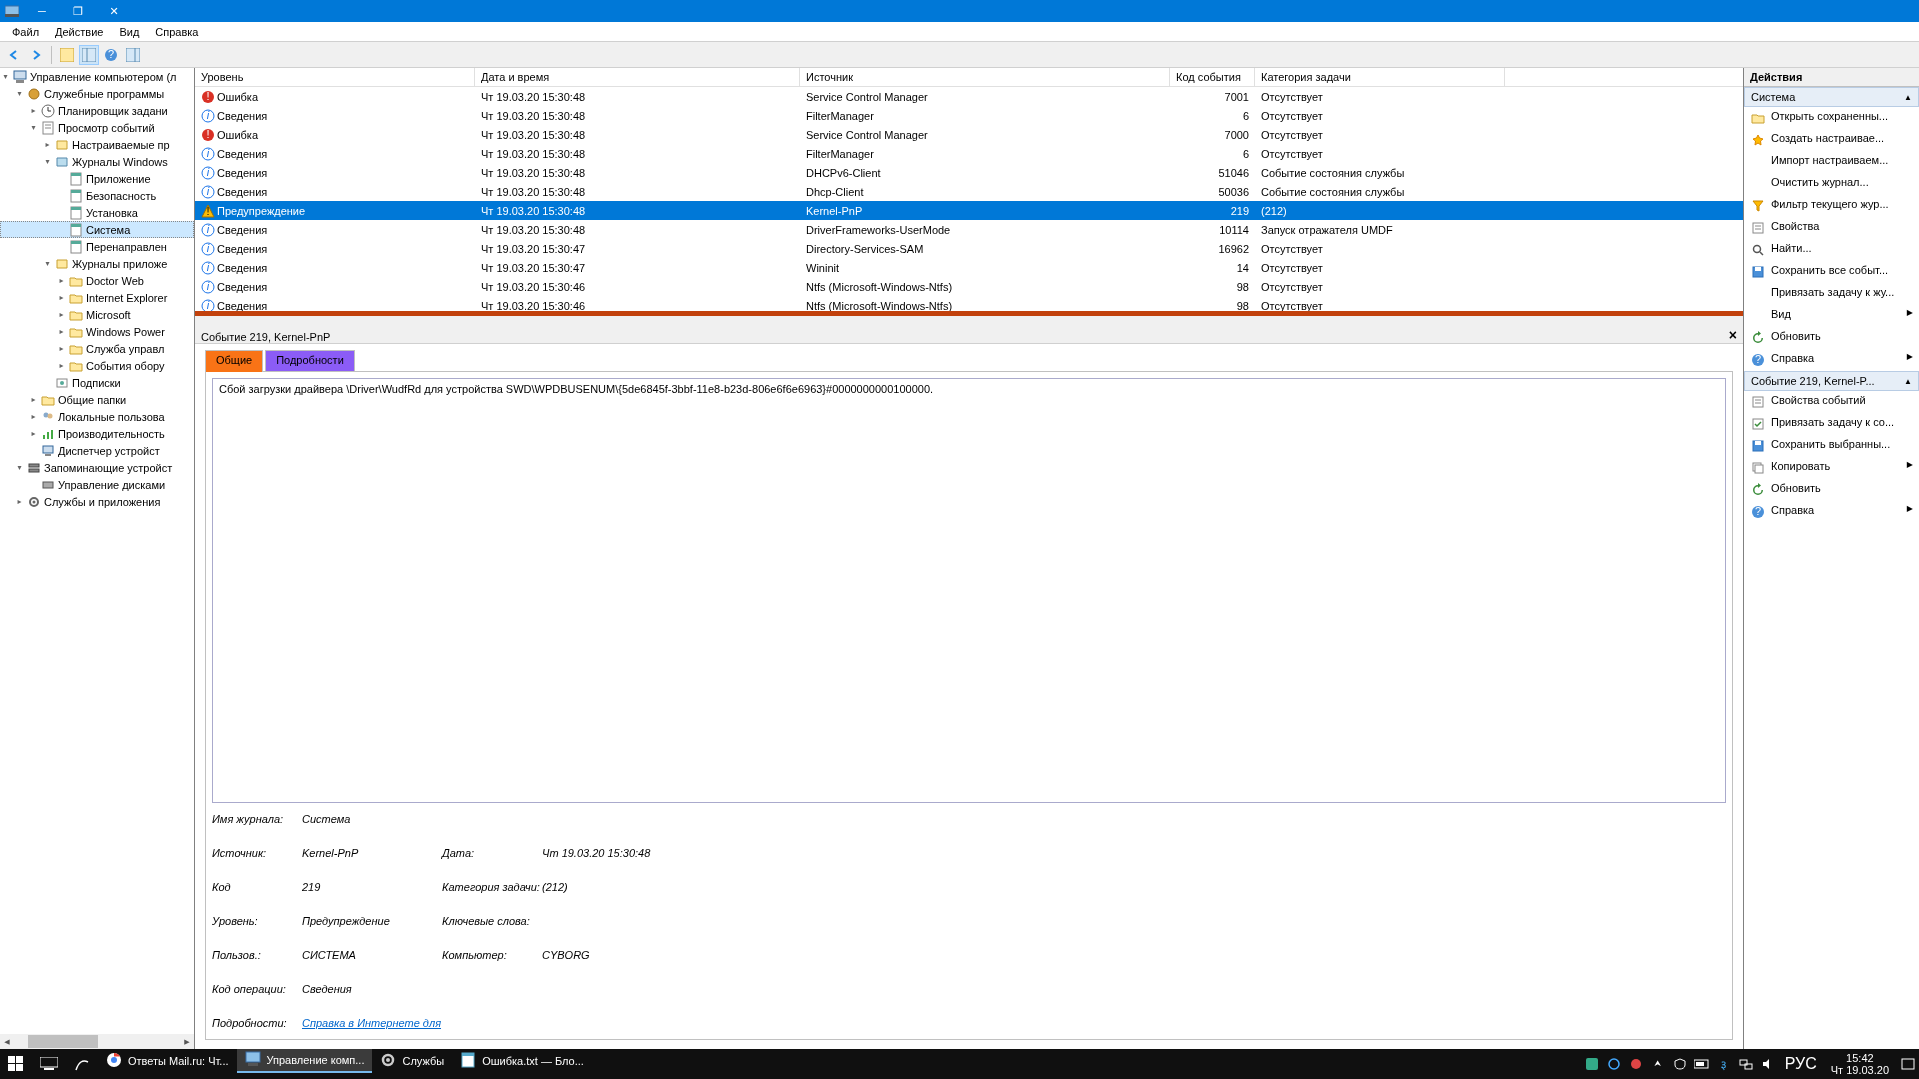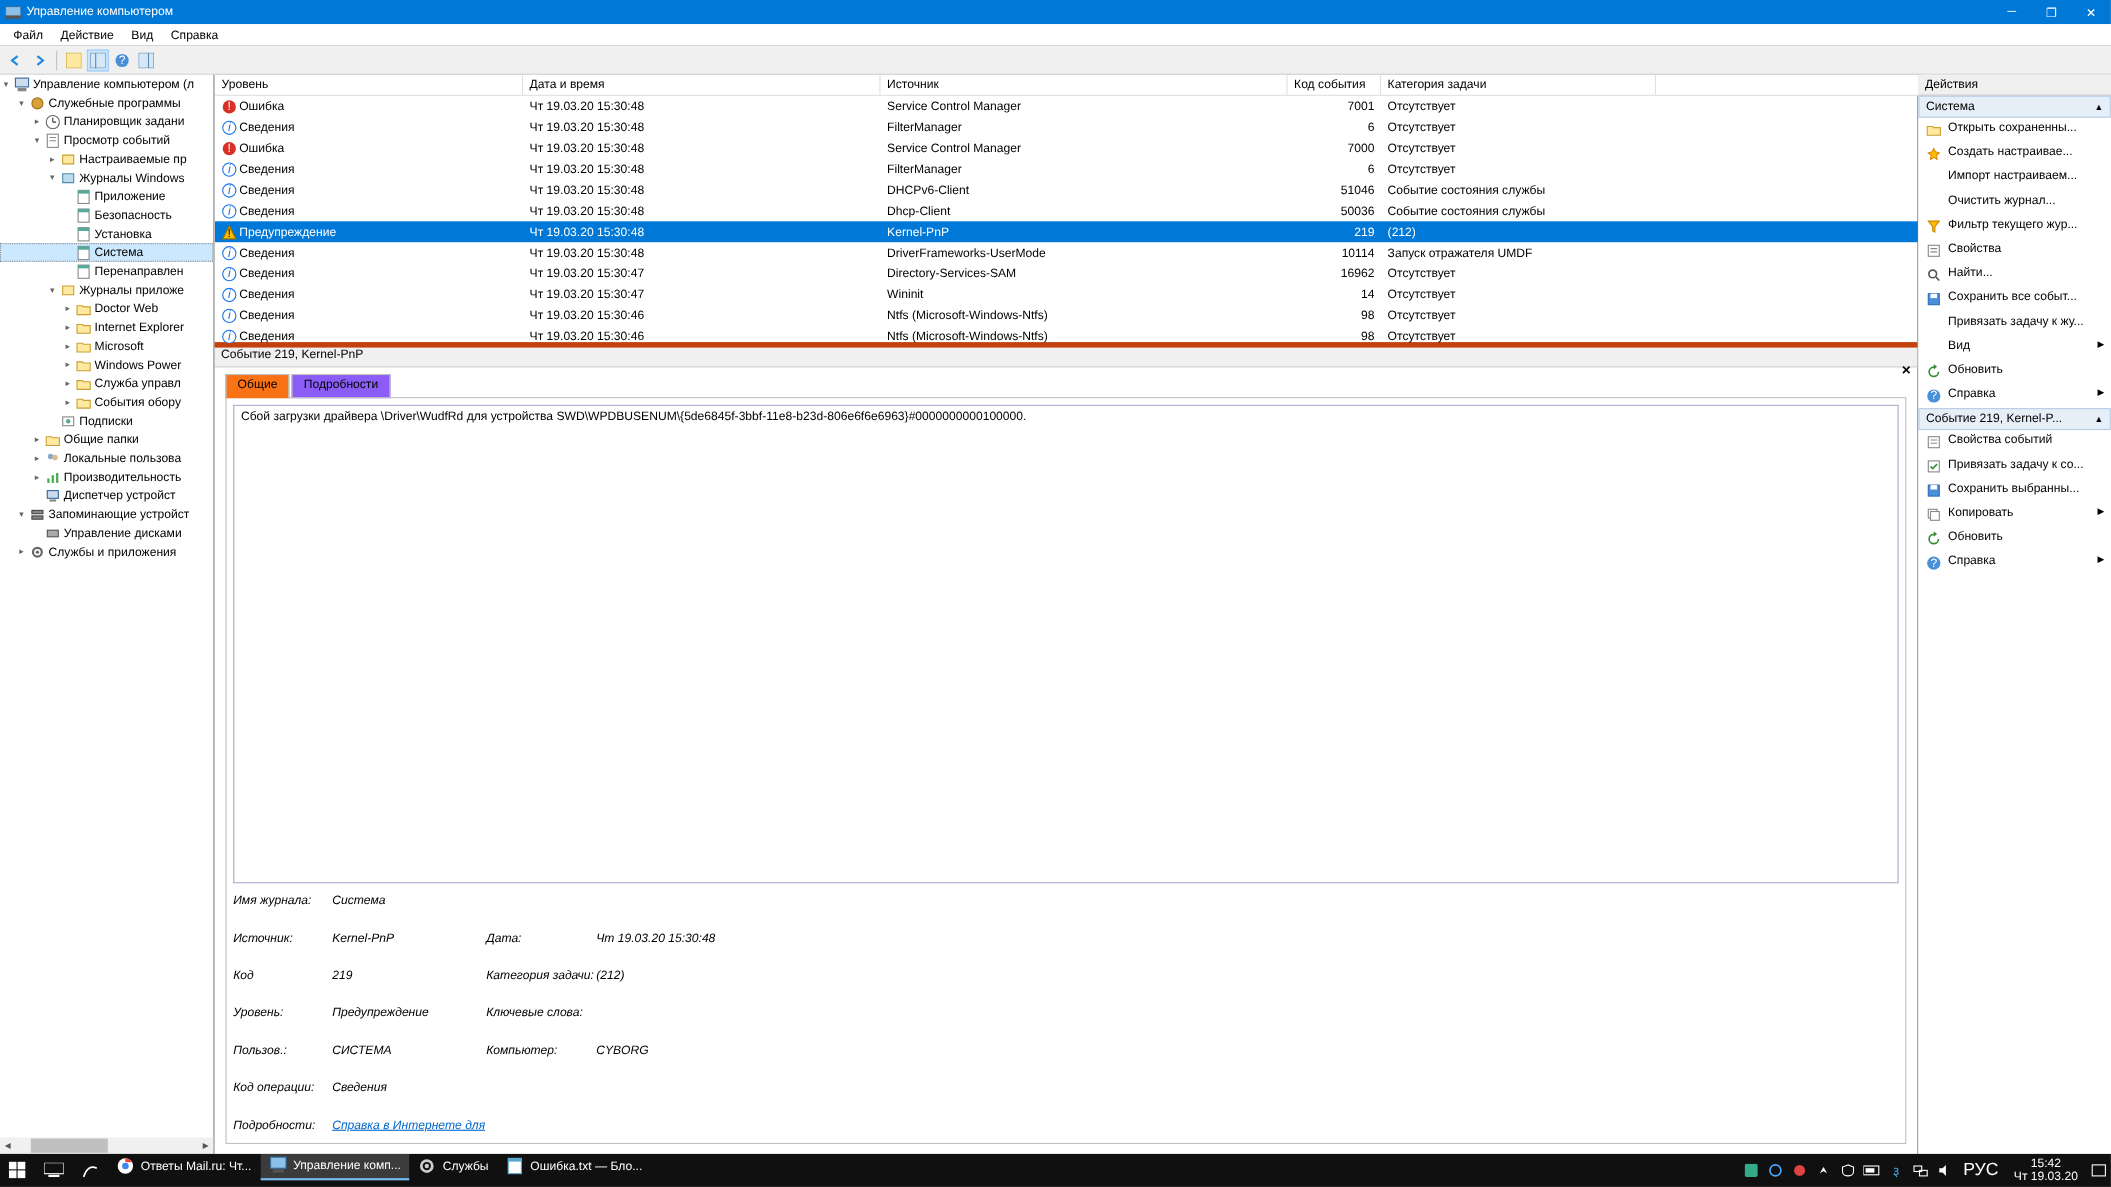--- a/index.html
+++ b/index.html
@@ -45,34 +45,34 @@
 .list-row.selected { background: #0078d7; color: #fff; }
 .list-row .cell { padding: 1px 6px; overflow: hidden; white-space: nowrap; text-overflow: clip; display: flex; align-items: center; }
 .col-level { width: 280px; }
 .col-date { width: 325px; }
 .col-source { width: 370px; }
 .col-code { width: 85px; text-align: right; justify-content: flex-end; }
 .col-cat { width: 250px; }
 .level-icon { width: 14px; height: 14px; margin-right: 2px; display: inline-flex; align-items: center; justify-content: center; }
 
 
-.preview-header { background: #f0f0f0; height: 18px; display: flex; align-items: flex-start; padding: 0 6px; border-bottom: 1px solid #d0d0d0; flex-direction: column; }
+.preview-header { background: #f0f0f0; height: 28px; display: flex; align-items: flex-end; padding: 0 6px; border-bottom: 1px solid #d0d0d0; }
 .preview-header .close-x { margin-left: auto; font-family: Arial; font-size: 14px; font-weight: bold; cursor: pointer; }
 .tabs { display: flex; height: 22px; margin-top: 6px; padding-left: 10px; }
 .tab { padding: 3px 10px; border: 1px solid #c0c0c0; border-bottom: none; background: #8b5cf6; margin-right: 2px; }
 .tab.active { background: #f97316; position: relative; z-index: 2; }
 .tab-body { border: 1px solid #c0c0c0; margin: 0 10px 8px 10px; flex: 1; display: flex; flex-direction: column; padding: 6px; position: relative; top: -1px; }
 .desc-box { border: 1px solid #aac; flex: 1; padding: 4px 6px; overflow: auto; min-height: 370px; }
 .detail-grid { margin-top: 10px; display: grid; grid-template-columns: 90px 140px 100px 260px; row-gap: 22px; padding-bottom: 4px; font-style: italic; }
 .detail-grid .lbl { color: #000; }
 .detail-grid a { color: #0066cc; text-decoration: underline; }
 
 
 .actions-panel { width: 175px; background: #fff; }
-.actions-header { background: #f0f0f0; padding: 3px 6px; border-bottom: 1px solid #c0c0c0; font-weight: normal; }
+.actions-header { background: #f0f0f0; padding: 3px 6px; border-bottom: 1px solid #c0c0c0; font-weight: bold; }
 .actions-group-header { background: #e6eef7; padding: 3px 6px; border: 1px solid #b8cce4; display: flex; align-items: center; }
 .actions-group-header .collapse-arrow { margin-left: auto; font-size: 8px; }
 .action-item { display: flex; padding: 3px 6px; gap: 5px; }
 .action-item .arrow-r { margin-left: auto; font-size: 8px; }
 .action-icon { width: 16px; height: 16px; display: flex; align-items: center; justify-content: center; }
 
 
 .taskbar { position: absolute; bottom: 0; left: 0; right: 0; height: 30px; background: #101010; display: flex; align-items: center; color: #fff; }
 .task-btn { height: 24px; display: flex; align-items: center; padding: 0 8px; gap: 6px; }
 .task-btn.active { background: rgba(255,255,255,0.18); border-bottom: 2px solid #76b9ed; }
@@ -88,21 +88,20 @@
 </head>
 <body>
 
 <div class="titlebar">
   <span class="app-icon">
     <svg width="14" height="14">
         <rect width="14" height="10" y="2" fill="#8dc0e8" stroke="#3a6ea5"></rect>
         <rect y="10" width="14" height="3" fill="#555"></rect>
       </svg>
   </span>
-  <span class="title">Управление компьютером</span>
   <div class="win-controls">
     <div class="win-btn">─</div>
     <div class="win-btn">❐</div>
     <div class="win-btn">✕</div>
   </div>
 </div>
 
 <div class="menubar">
   <div class="menu-item">Файл</div>
   <div class="menu-item">Действие</div>

